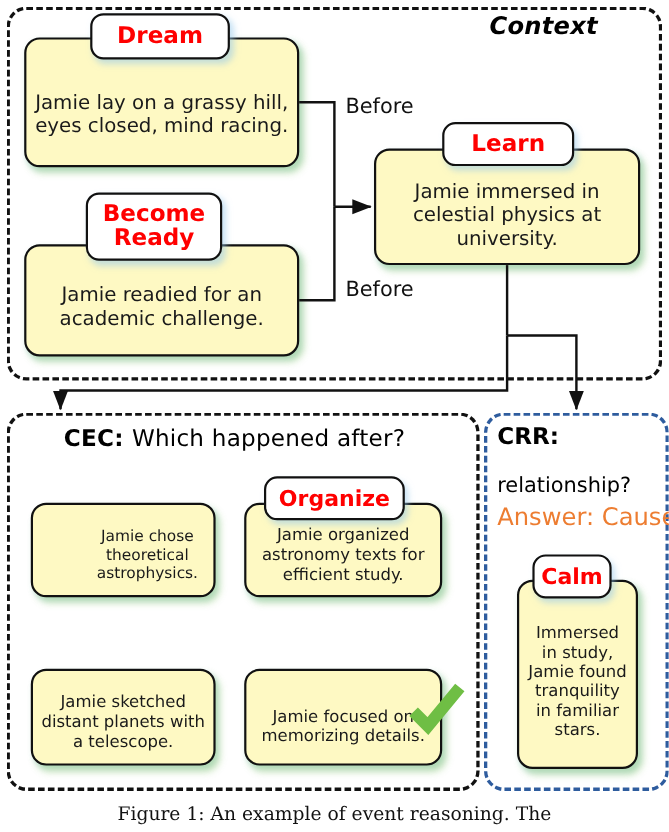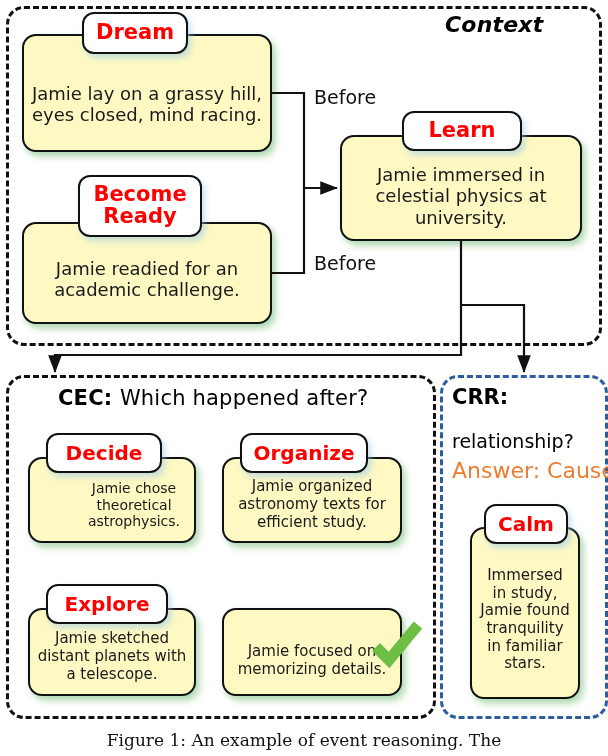--- a/index.html
+++ b/index.html
@@ -67,21 +67,21 @@
 
 <div id="stage">
 
   <div class="panel black" style="left:6px;top:6px;width:590px;height:334px;"></div>
   <div class="panel-title" style="left:445px;top:12px;font-size:22px;font-style:italic;">Context</div>
 
   <div class="card" style="left:22px;top:34px;width:250px;height:118px;">
     <div class="body">
       <div class="txt" style="font-size:18px;padding-top:22px;">Jamie lay on a grassy hill, eyes closed, mind racing.</div>
     </div>
-    <div class="tag" style="left:60px;top:-22px;width:106px;height:42px;font-size:21px;">Dream</div>
+    <div class="tag" style="left:60px;top:-22px;width:127px;height:42px;font-size:21px;">Dream</div>
   </div>
 
   <div class="card" style="left:22px;top:222px;width:250px;height:102px;">
     <div class="body">
       <div class="txt" style="font-size:18px;padding-top:12px;">Jamie readied for an academic challenge.</div>
     </div>
     <div class="tag" style="left:56px;top:-47px;width:124px;height:62px;font-size:21px;">Become Ready</div>
   </div>
 
   <div class="card" style="left:340px;top:135px;width:242px;height:106px;">
@@ -98,35 +98,33 @@
 
   <div class="panel-title" style="left:58px;top:386px;font-size:21px;">
     <span>CEC:</span>
     <span style="font-weight:normal;">Which happened after?</span>
   </div>
 
   <div class="card" style="left:28px;top:457px;width:168px;height:86px;">
     <div class="body">
       <div class="txt" style="font-size:14px;padding-top:10px;margin-left:44px;">Jamie chose theoretical astrophysics.</div>
     </div>
-    <div class="tag" style="left:18px;top:-24px;width:116px;height:40px;font-size:20px;">Decide</div>
   </div>
 
   <div class="card" style="left:222px;top:457px;width:180px;height:86px;">
     <div class="body">
       <div class="txt" style="font-size:15px;padding-top:10px;">Jamie organized astronomy texts for efficient study.</div>
     </div>
     <div class="tag" style="left:18px;top:-24px;width:128px;height:40px;font-size:20px;">Organize</div>
   </div>
 
   <div class="card" style="left:28px;top:608px;width:168px;height:88px;">
     <div class="body">
       <div class="txt" style="font-size:15px;padding-top:10px;">Jamie sketched distant planets with a telescope.</div>
     </div>
-    <div class="tag" style="left:18px;top:-24px;width:122px;height:40px;font-size:20px;">Explore</div>
   </div>
 
   <div class="card" style="left:222px;top:608px;width:180px;height:88px;">
     <div class="body">
       <div class="txt" style="font-size:15px;padding-top:18px;">Jamie focused on memorizing details.</div>
     </div>
   </div>
 
   <svg id="check" width="58" height="58" viewBox="0 0 58 58" style="left:368px;top:615px;">
     <path d="M8 32 L21 45 L50 10" fill="none" stroke="#6FBE44" stroke-width="11" stroke-linecap="butt" stroke-linejoin="miter"></path>
@@ -138,21 +136,21 @@
   <div class="crr-q" style="left:452px;top:410px;">
     <br>
     <span>relationship?</span>
   </div>
   <div class="crr-ans" style="left:452px;top:458px;">Answer: Causes</div>
 
   <div class="card" style="left:470px;top:527px;width:110px;height:172px;">
     <div class="body">
       <div class="txt" style="font-size:15px;padding-top:14px;">Immersed in study, Jamie found tranquility in familiar stars.</div>
     </div>
-    <div class="tag" style="left:14px;top:-23px;width:84px;height:40px;font-size:20px;">Calm</div>
+    <div class="tag" style="left:14px;top:-23px;width:72px;height:40px;font-size:20px;">Calm</div>
   </div>
 
   <svg id="wires" viewBox="0 0 608 756">
     <defs>
       <marker id="ah" markerWidth="9" markerHeight="9" refX="7.6" refY="3.1" orient="auto" markerUnits="strokeWidth">
         <path d="M0,0 L8,3.1 L0,6.2 z" fill="#111"></path>
       </marker>
     </defs>
     <g fill="none" stroke="#111" stroke-width="2.2">
 

